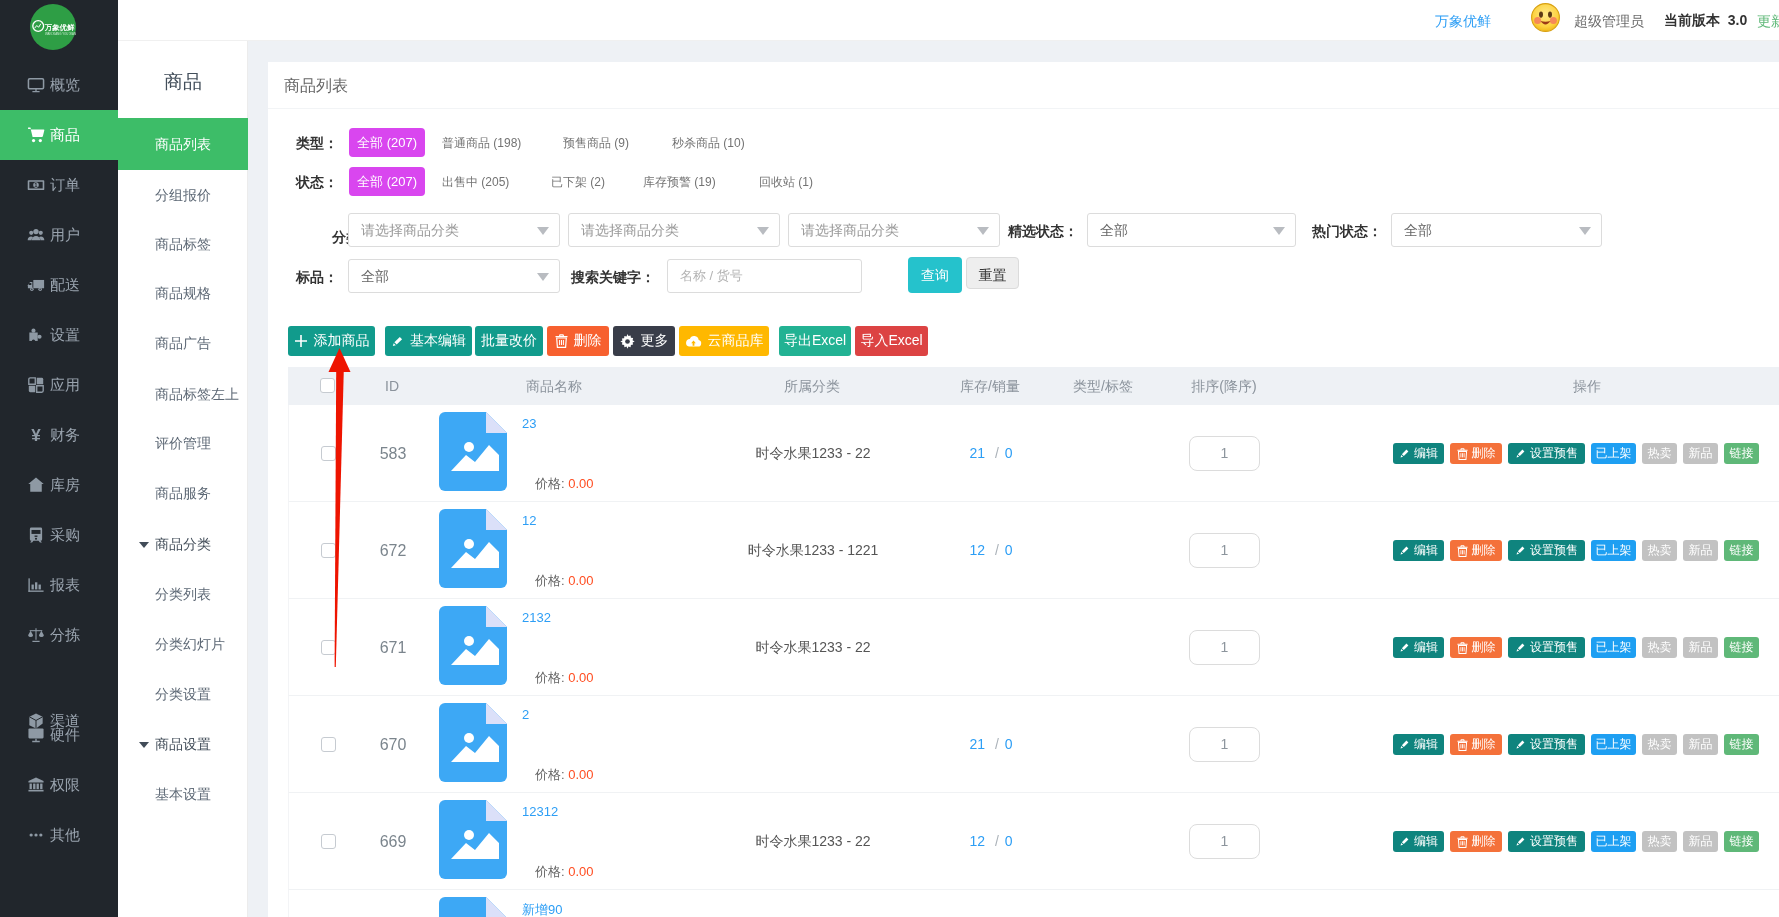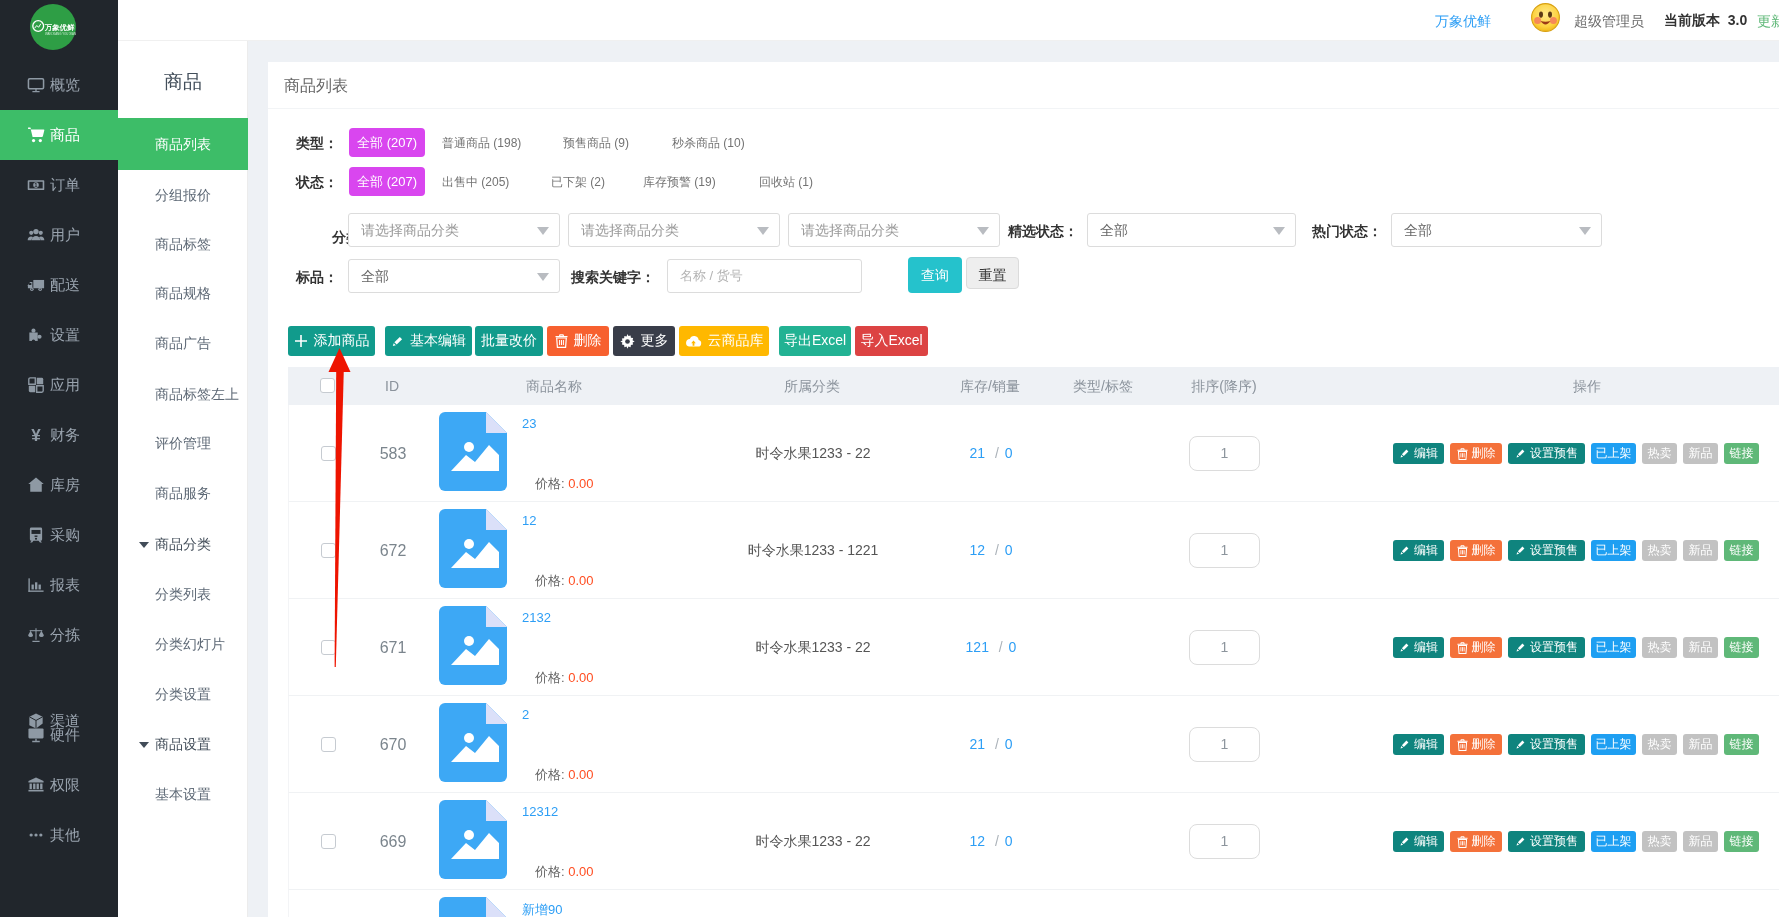--- a/index.html
+++ b/index.html
@@ -380,21 +380,20 @@
 <div class="rid">671</div>
 <svg style="position:absolute;left:150px;top:7px;" width="68" height="79" viewBox="0 0 68 79">
         <path d="M6 0h41l21 21v52a6 6 0 01-6 6H6a6 6 0 01-6-6V6a6 6 0 016-6z" fill="#3da8f5"></path>
         <path d="M47 0l21 21H47z" fill="#dbe0f9"></path>
         <circle cx="30" cy="35" r="5" fill="#fff"></circle>
         <path d="M12 59L27 43l9 7 14-17 10 10v16z" fill="#fff"></path>
       </svg>
 <div class="rname">2132</div>
 <div class="rprice">价格: <b>0.00</b></div>
 <div class="rcat">时令水果1233 - 22</div>
-<div class="rstock">121 <i>/</i> 0</div>
 <div class="sortin">1</div>
 <div class="acts">
 <div class="sb" style="width:51px;background:#0f847e;"><svg width="11" height="11" viewBox="0 0 13 13">
             <path d="M3.4 7.3l5.4-5.4 2.3 2.3-5.4 5.4z" fill="#fff"></path>
             <path d="M2.7 8.2l2.1 2.1-3 .8z" fill="#fff"></path>
           </svg>编辑</div>
 <div class="sb" style="width:52px;background:#f4713a;"><svg width="11" height="12" viewBox="0 0 13 14">
             <path d="M.5 2.6h12M4.5 2.3l.5-1.5h3l.5 1.5" stroke="#fff" stroke-width="1.2" fill="none"></path>
             <path d="M1.7 4h9.6l-.7 9.4H2.4z" fill="none" stroke="#fff" stroke-width="1.2"></path>
             <path d="M4.6 6v5M6.5 6v5M8.4 6v5" stroke="#fff" stroke-width="1"></path>

